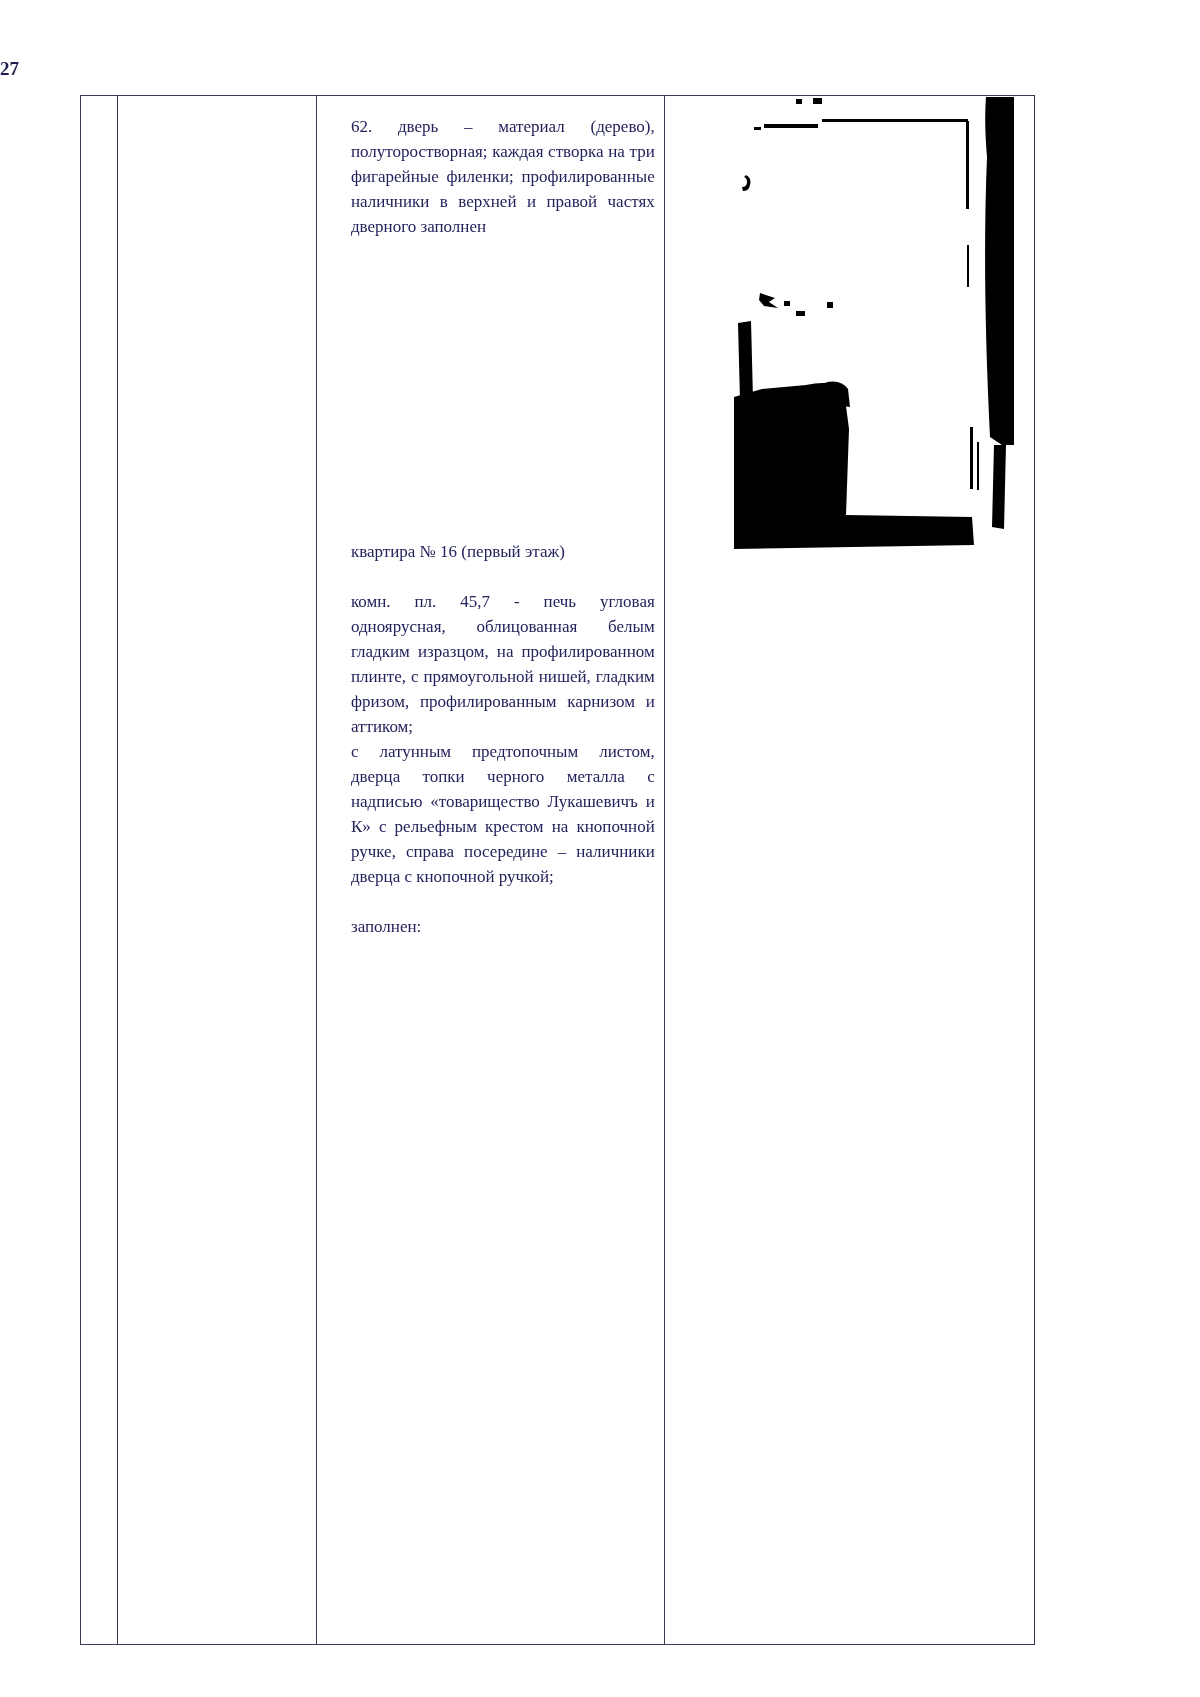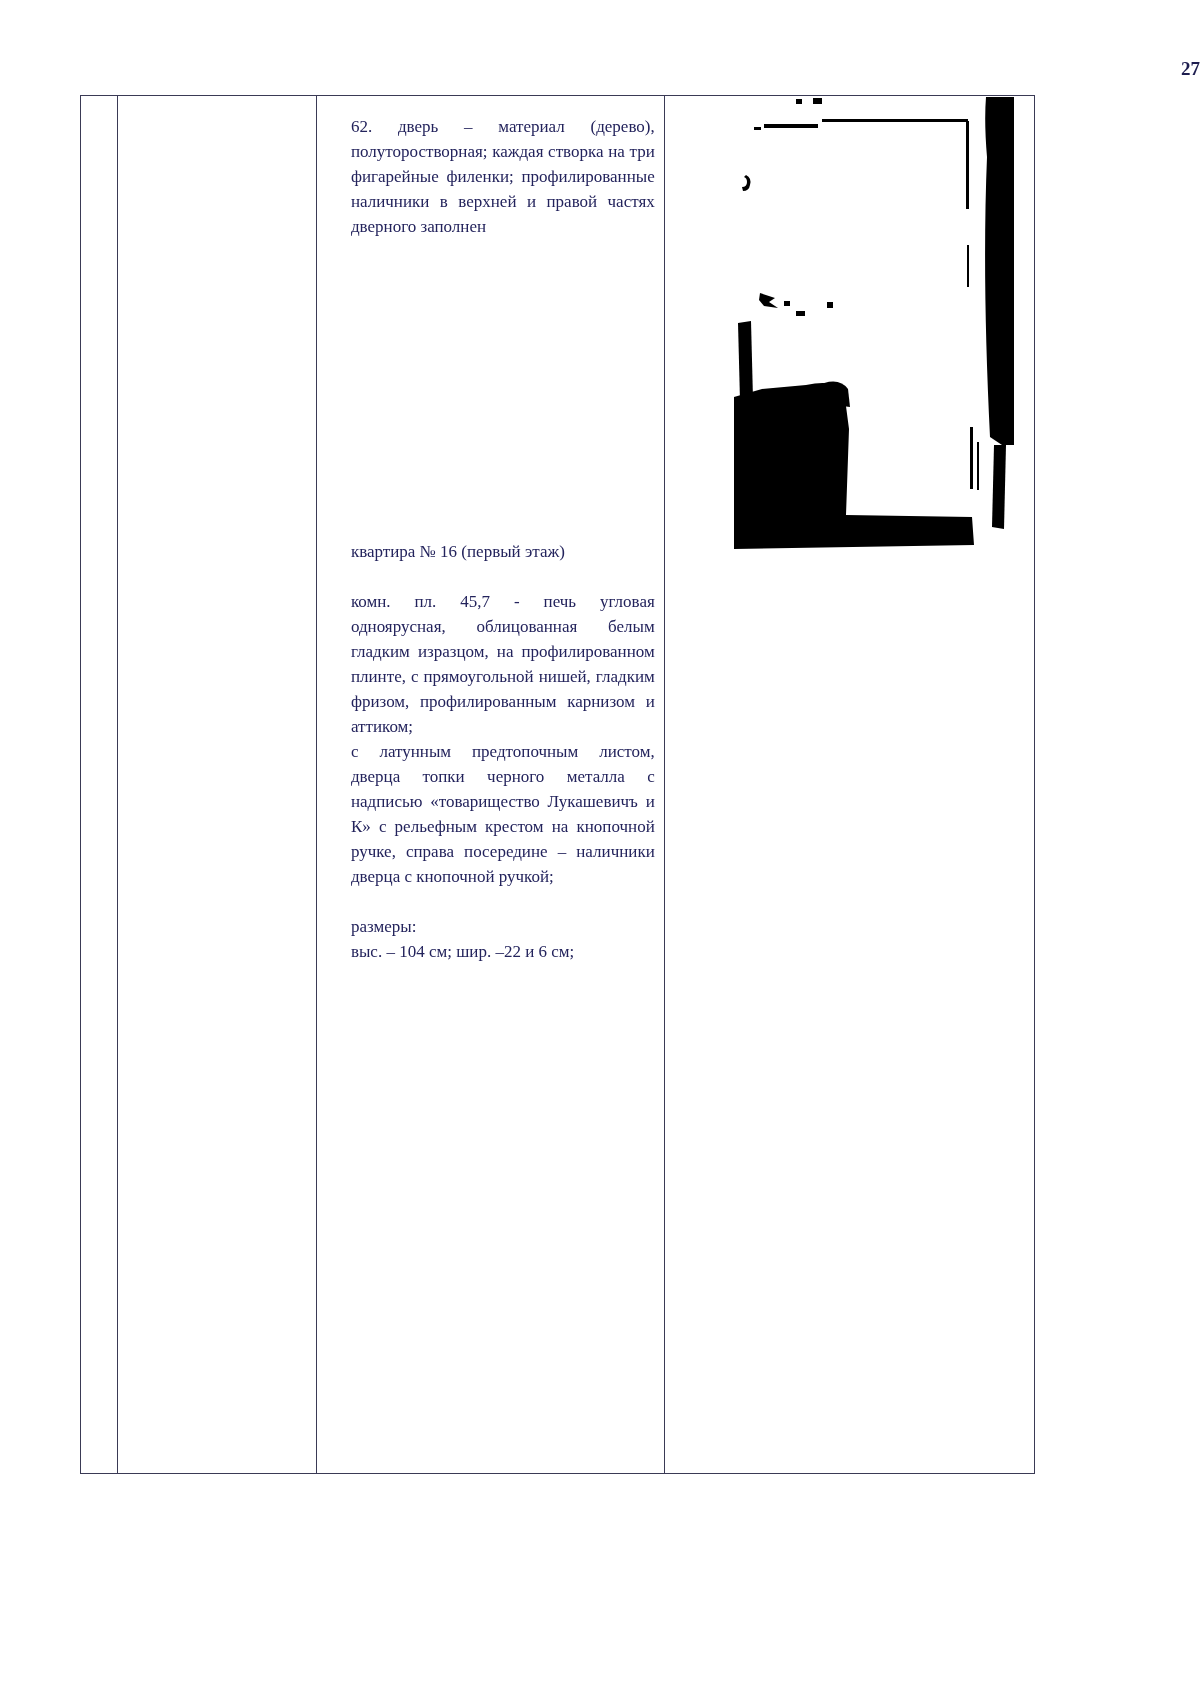--- a/index.html
+++ b/index.html
@@ -7,29 +7,29 @@
     position:relative;
     width:1200px;height:1697px;
     background:#ffffff;
     font-family:"Liberation Serif","DejaVu Serif",serif;
     color:#23235c;
     overflow:hidden;
   }
   .page-number{
     position:absolute;
     top:58px;left:0;width:1200px;
-    text-align:right;
+    text-align:left;
     font-weight:bold;
     font-size:19px;
     color:#1d1d4f;
   }
   .doc-table{
     position:absolute;
     left:80px;top:95px;
-    width:955px;height:1379px;
+    width:955px;height:1550px;
     border:1.5px solid #3a3a55;
     display:flex;
     box-sizing:border-box;
     gap:24px;
   }
   .col{box-sizing:border-box;border-right:1.5px solid #3a3a55;height:100%;}
   .col-1{width:40px;}
   .col-2{width:190px;}
   .col-3{width:350px;padding:18px 9px 0 10px;}
   .col-4{width:375px;border-right:none;position:relative;}
@@ -61,22 +61,21 @@
 
     <div class="col col-1"></div>
 
     <div class="col col-2"></div>
 
     <div class="col col-3">
       <p>62.  дверь  –  материал  (дерево), полуторостворная; каждая створка на  три  фигарейные  филенки; профилированные  наличники  в верхней  и  правой  частях  дверного заполнен</p>
       <p class="gap-photo">квартира № 16 (первый этаж)</p>
       <p class="gap-block">комн.  пл.  45,7  -  печь  угловая одноярусная,  облицованная  белым гладким  изразцом,  на профилированном  плинте,  с прямоугольной  нишей,  гладким фризом, профилированным карнизом и аттиком;</p>
       <p>с  латунным  предтопочным  листом, дверца  топки  черного  металла  с надписью  «товарищество Лукашевичъ  и  К»  с  рельефным крестом на кнопочной ручке, справа посередине  –  наличники  дверца  с кнопочной  ручкой;</p>
-      <p class="gap-block">размеры:</p>
-      <p>выс. – 104 см; шир. –22 и 6 см;</p>
+      <p class="gap-block">заполнен:</p>
     </div>
 
     <div class="col col-4">
       <div class="photo">
         <svg viewBox="0 0 280 460" xmlns="http://www.w3.org/2000/svg">
           <rect x="0" y="0" width="280" height="460" fill="#ffffff"></rect>
 
           <rect x="62" y="2" width="6" height="5" fill="#000"></rect>
           <rect x="79" y="1" width="9" height="6" fill="#000"></rect>
 

